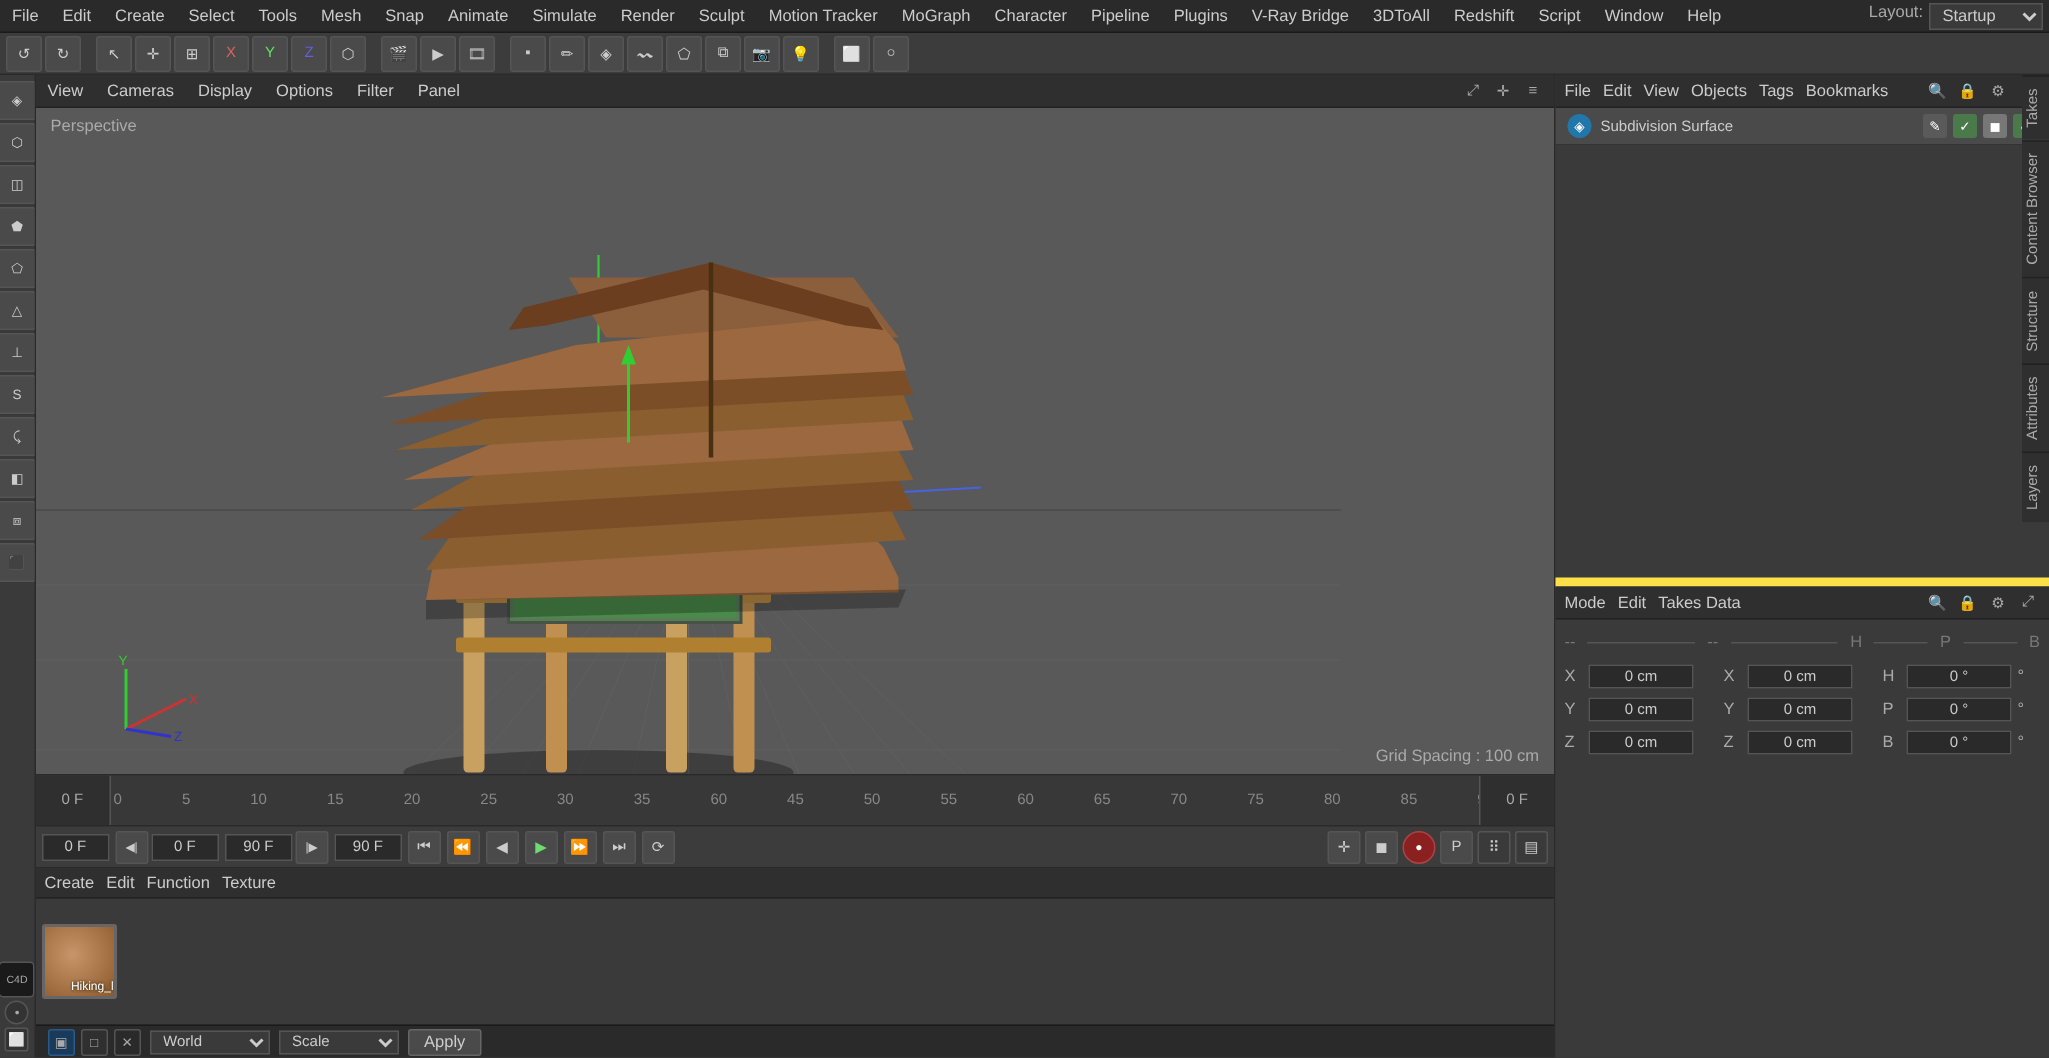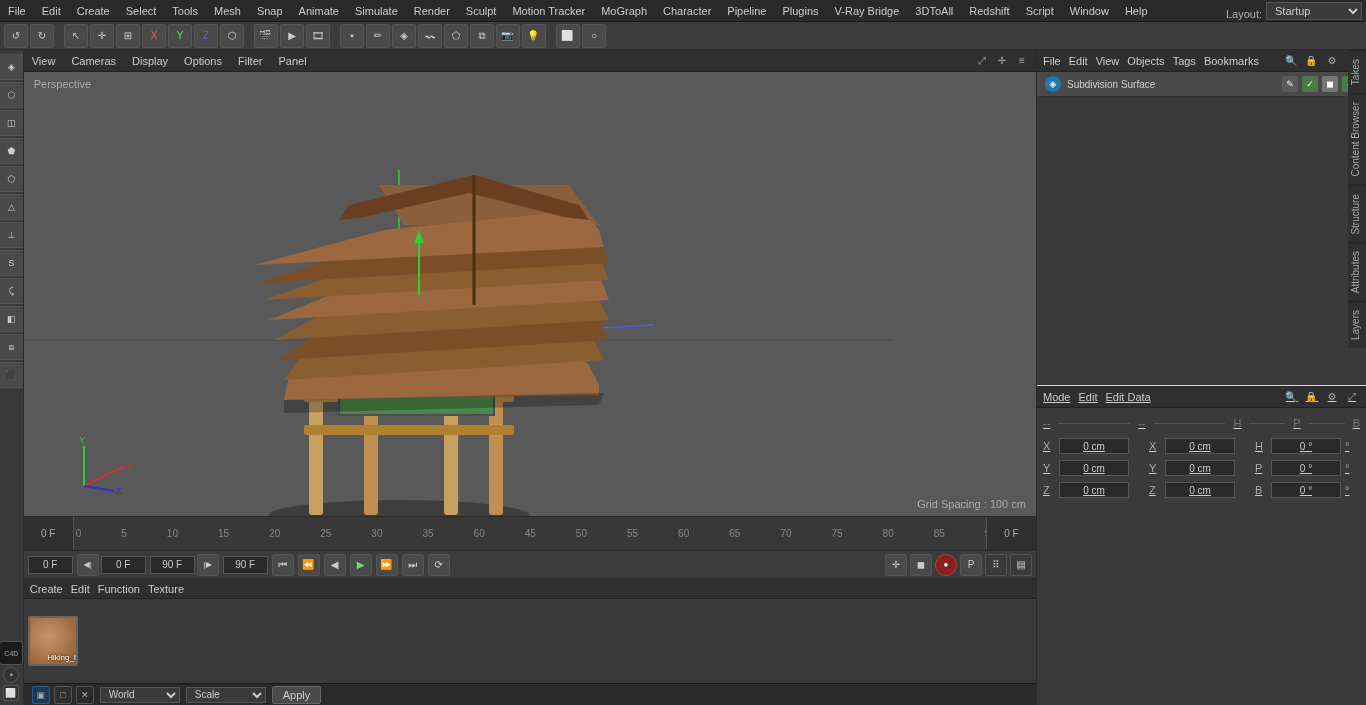--- a/index.html
+++ b/index.html
@@ -26,32 +26,32 @@
     .menu-item {
       padding: 2px 8px;
       color: #ccc;
       cursor: pointer;
       font-size: 11px;
       white-space: nowrap;
     }
     #layout-section {
       margin-left: auto;
       display: flex;
-      align-items: flex-end;
+      align-items: flex-start;
       padding-right: 4px;
     }
     #layout-label { color: #aaa; padding-right: 4px; font-size: 11px; }
     #layout-select {
       background: #3a3a3a;
       color: #ccc;
       border: 1px solid #555;
       font-size: 11px;
       padding: 1px 4px;
       height: 18px;
-      width: 96px;
+      width: 76px;
     }
 
     
     #toolbar {
       width: 100%;
       height: 28px;
       background: #3c3c3c;
       display: flex;
       align-items: center;
       border-bottom: 1px solid #2a2a2a;
@@ -436,24 +436,23 @@
       border-radius: 2px;
       cursor: pointer;
       display: flex; align-items: center; justify-content: center;
       font-size: 9px; color: #fff;
     }
 
     
     #attributes-panel {
       height: 320px;
       background: #3a3a3a;
-      border-top: 1px solid #fde047;
+      border-top: 6px solid #fde047;
       display: flex;
       flex-direction: column;
-      text-decoration: underline;
     }
     #attr-top-bar {
       height: 22px;
       background: #2f2f2f;
       display: flex;
       align-items: center;
       padding: 0 6px;
       gap: 8px;
       border-bottom: 1px solid #222;
     }
@@ -877,21 +876,21 @@
           <button class="obj-action-btn" style="background:#777;">◼</button>
           <button class="obj-action-btn">✓</button>
         </div>
       </div>
     </div>
 
     <div id="attributes-panel">
       <div id="attr-top-bar">
         <span class="attr-menu">Mode</span>
         <span class="attr-menu">Edit</span>
-        <span class="attr-menu">Edit Data</span>
+        <span class="attr-menu">Takes Data</span>
         <div class="attr-top-right">
           <div class="r-icon">🔍</div>
           <div class="r-icon">🔒</div>
           <div class="r-icon">⚙</div>
           <div class="r-icon">⤢</div>
         </div>
       </div>
       <div id="attr-content">
 
         <div style="display:flex;gap:8px;align-items:center;height:18px;margin-bottom:2px;">

